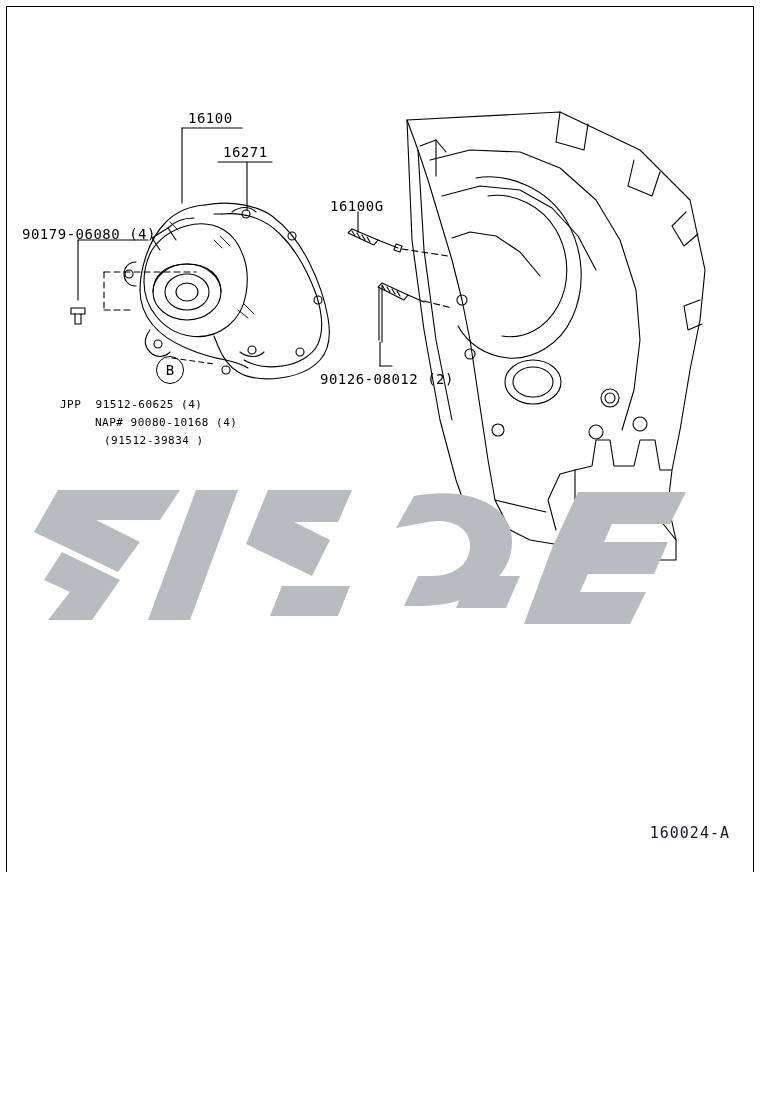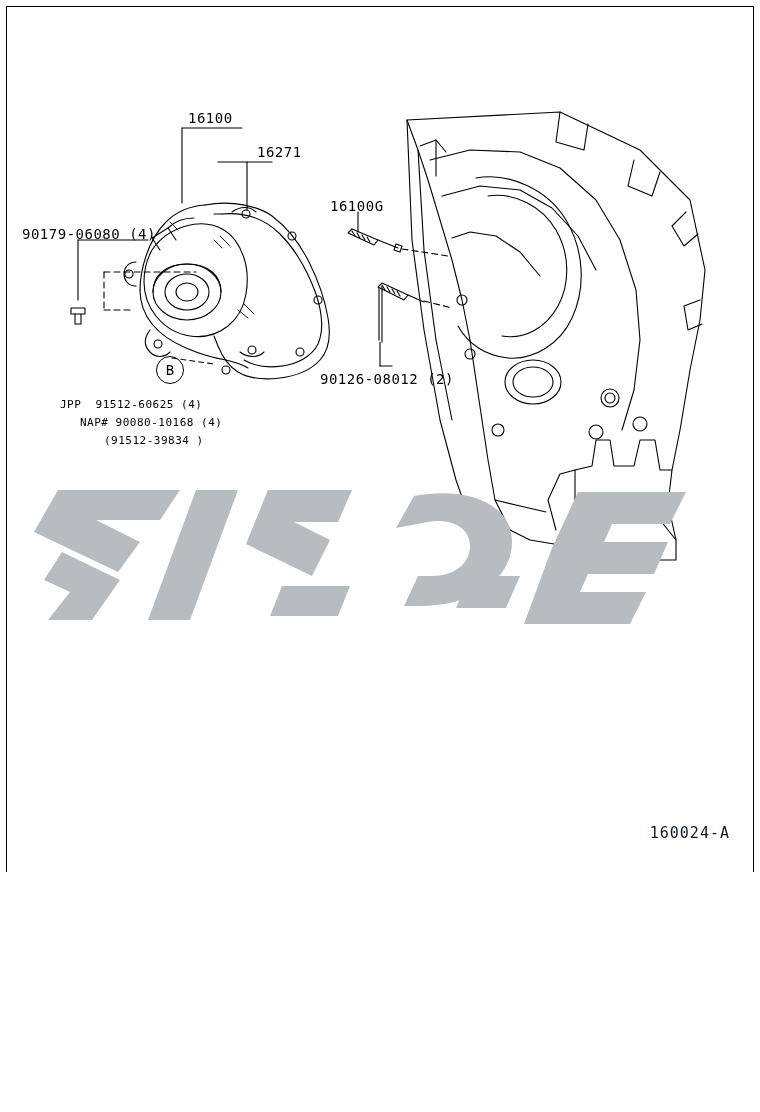--- a/index.html
+++ b/index.html
@@ -222,26 +222,26 @@
       <path d="M196 10 L238 10 L190 140 L148 140 Z"></path>
       <path d="M268 10 L352 10 L338 42 L294 42 L330 60 L312 96 L246 64 Z"></path>
       <path d="M282 106 L350 106 L338 136 L270 136 Z"></path>
       <path d="M414 16 C468 6 512 24 512 62 C512 100 472 126 420 126 L404 126 L418 96 L432 96 C454 96 470 84 470 66 C470 48 452 38 428 42 L396 48 Z"></path>
       <path d="M470 96 L520 96 L506 128 L456 128 Z"></path>
       <path d="M578 12 L686 12 L670 44 L612 44 L604 62 L668 62 L654 94 L588 94 L580 112 L646 112 L630 144 L524 144 L552 68 Z"></path>
     </g>
   </svg>
 
   <div class="label" style="left:188px; top:110px;">16100</div>
-  <div class="label" style="left:223px; top:144px;margin-left:34px;">16271</div>
+  <div class="label" style="left:223px; top:144px;">16271</div>
   <div class="label" style="left:330px; top:198px;">16100G</div>
   <div class="label" style="left:22px; top:226px;">90179-06080 (4)</div>
   <div class="label" style="left:320px; top:371px;">90126-08012 (2)</div>
 
   <div class="label small" style="left:60px; top:398px;">JPP  91512-60625 (4)</div>
-  <div class="label small" style="left:60px; top:416px;padding-left:20px;">NAP# 90080-10168 (4)</div>
+  <div class="label small" style="left:75px; top:416px;padding-left:20px;">NAP# 90080-10168 (4)</div>
   <div class="label small" style="left:104px; top:434px;">(91512-39834 )</div>
 
   <div class="callout-circle" style="left:156px; top:356px;">B</div>
 
   <div class="footer-code">160024-A</div>
 
 </div>
 
 </body></html>

